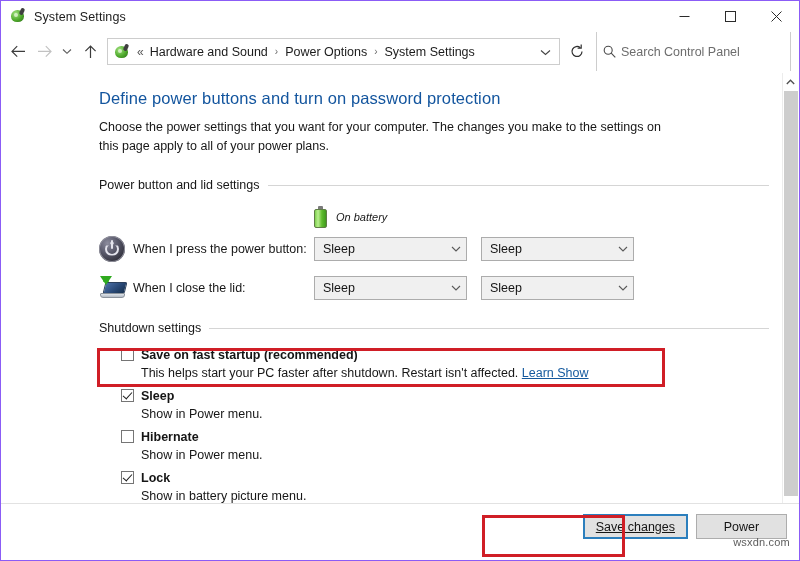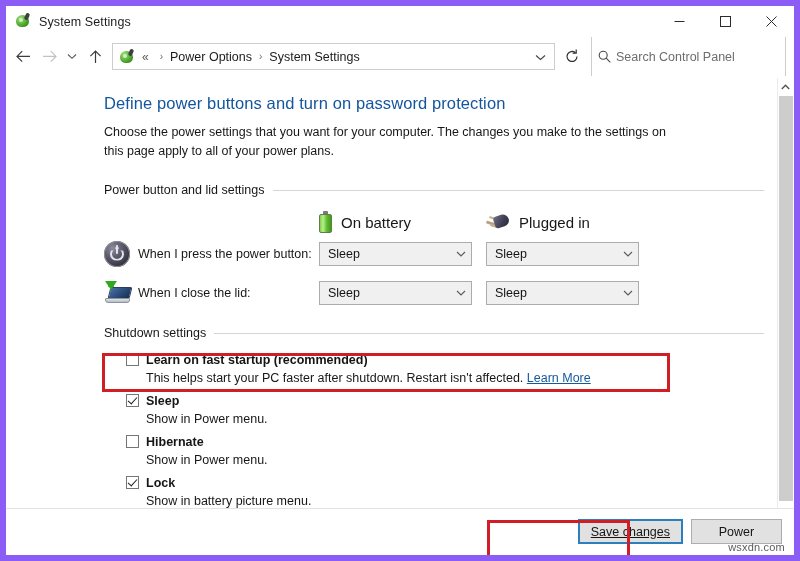--- a/index.html
+++ b/index.html
@@ -14,21 +14,21 @@
     font-size: 12px;
     color: #000000;
     overflow: hidden;
   }
 
   #window {
     position: relative;
     width: 800px;
     height: 561px;
     background: #ffffff;
-    border: 6px solid #8b5cf6;
+    border: 1px solid #8b5cf6;
     box-sizing: border-box;
     overflow: hidden;
   }
 
   
   #titlebar {
     position: relative;
     height: 31px;
     background: #ffffff;
     display: flex;
@@ -224,23 +224,24 @@
     margin-top: 13px;
     padding-left: 215px;
     height: 24px;
   }
   .col {
     width: 167px;
     display: flex;
     align-items: center;
   }
   .col-label {
-    font-size: 15px;
+    font-size: 11px;
     color: #171717;
     margin-left: 9px;
+    font-style: italic;
   }
 
   
   .battery-icon {
     position: relative;
     width: 13px;
     height: 22px;
     flex: none;
   }
   .battery-icon .cap {
@@ -625,20 +626,21 @@
         </svg>
     </div>
 
     <div id="addressbar">
       <span id="addr-icon" class="cp-icon">
         <span class="pod"></span>
           <span class="stem"></span>
           <span class="dot"></span>
       </span>
       <span class="crumb-sep-dbl">«</span>
+      <span class="crumb">Hardware and Sound</span>
       <span class="crumb-sep">›</span>
       <span class="crumb">Power Options</span>
       <span class="crumb-sep">›</span>
       <span class="crumb">System Settings</span>
       <span id="crumb-drop">
         <svg width="11" height="7" viewBox="0 0 11 7">
             <path d="M1 1.5 L5.5 5.5 L10 1.5" fill="none" stroke="currentColor" stroke-width="1.1"></path>
           </svg>
       </span>
     </div>
@@ -675,29 +677,20 @@
             <span class="rule"></span>
           </div>
 
           <div id="col-head">
             <div class="col">
               <span class="battery-icon">
                 <span class="cap"></span>
                   <span class="body"></span>
               </span>
               <span class="col-label">On battery</span>
-            </div>
-            <div class="col">
-              <span class="plug-icon">
-                <span class="cord"></span>
-                  <span class="pin1"></span>
-                  <span class="pin2"></span>
-                  <span class="head"></span>
-              </span>
-              <span class="col-label">Plugged in</span>
             </div>
           </div>
 
           <div class="setting-row">
             <span class="row-icon">
               <span class="power-icon">
                   <span class="ring"></span>
                   <span class="bar"></span>
                 </span>
             </span>
@@ -752,25 +745,25 @@
         <div class="group" id="shutdown-group">
           <div class="group-head">
             <span>Shutdown settings</span>
             <span class="rule"></span>
           </div>
 
           <div class="check-block" style="margin-top:11px;">
 
             <div class="check-row">
               <span class="cbox"></span>
-              <span class="check-label">Learn on fast startup (recommended)</span>
+              <span class="check-label">Save on fast startup (recommended)</span>
             </div>
             <div class="check-sub">
               <span>This helps start your PC faster after shutdown. Restart isn't affected.</span>
-              <a href="#">Learn More</a>
+              <a href="#">Learn Show</a>
             </div>
 
             <div class="check-row">
               <span class="cbox checked"></span>
               <span class="check-label">Sleep</span>
             </div>
             <div class="check-sub">Show in Power menu.</div>
 
             <div class="check-row">
               <span class="cbox"></span>

